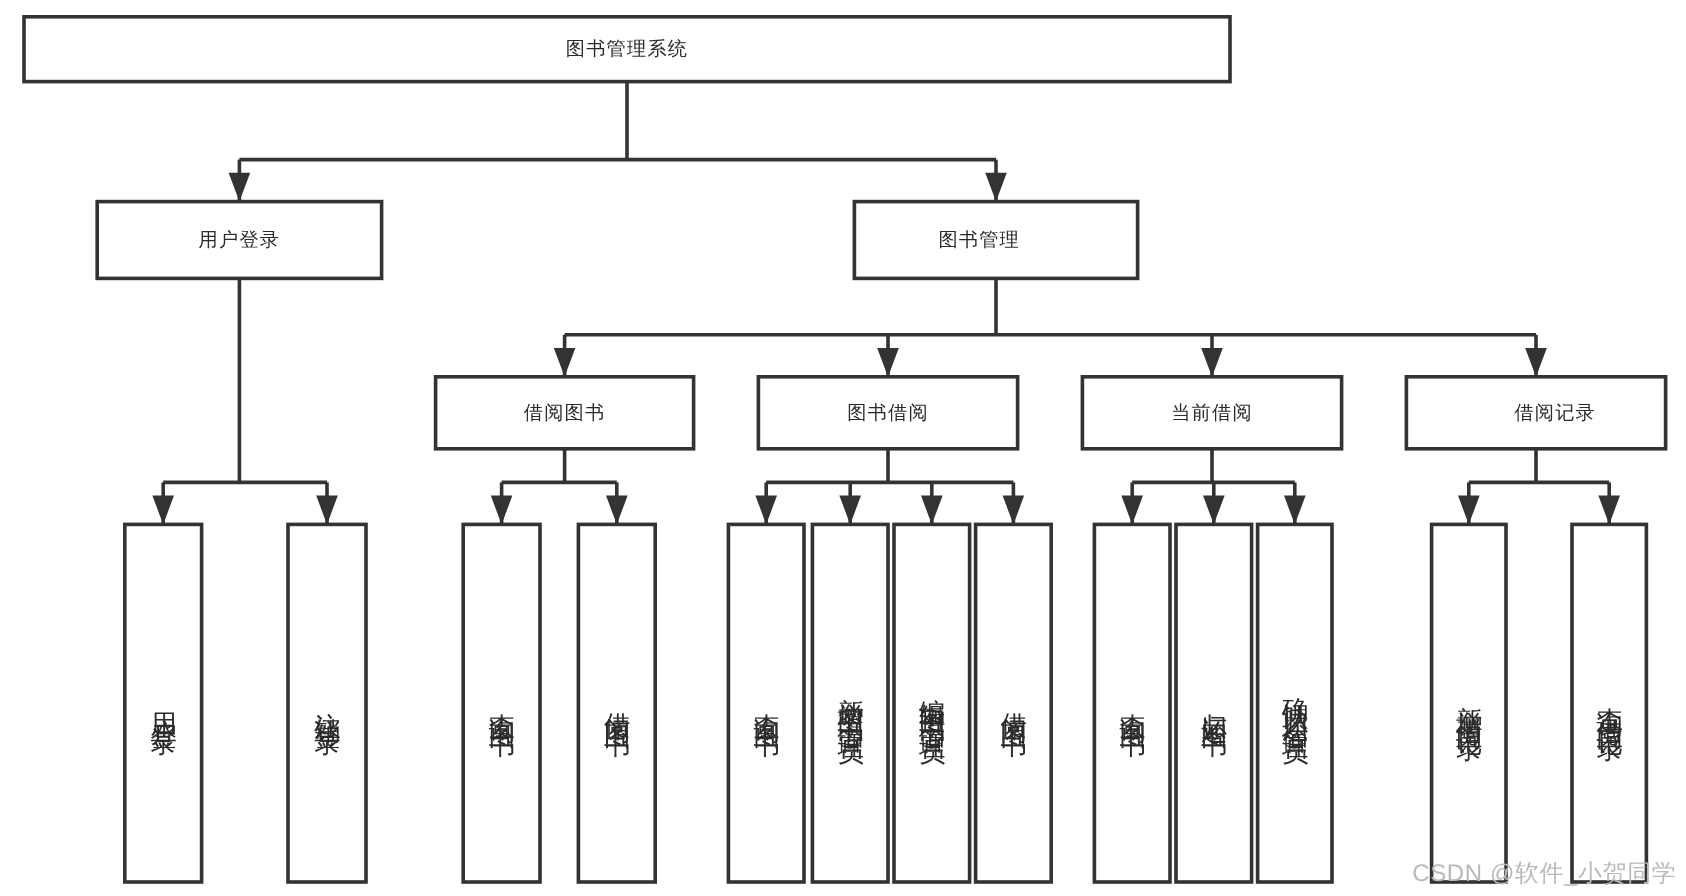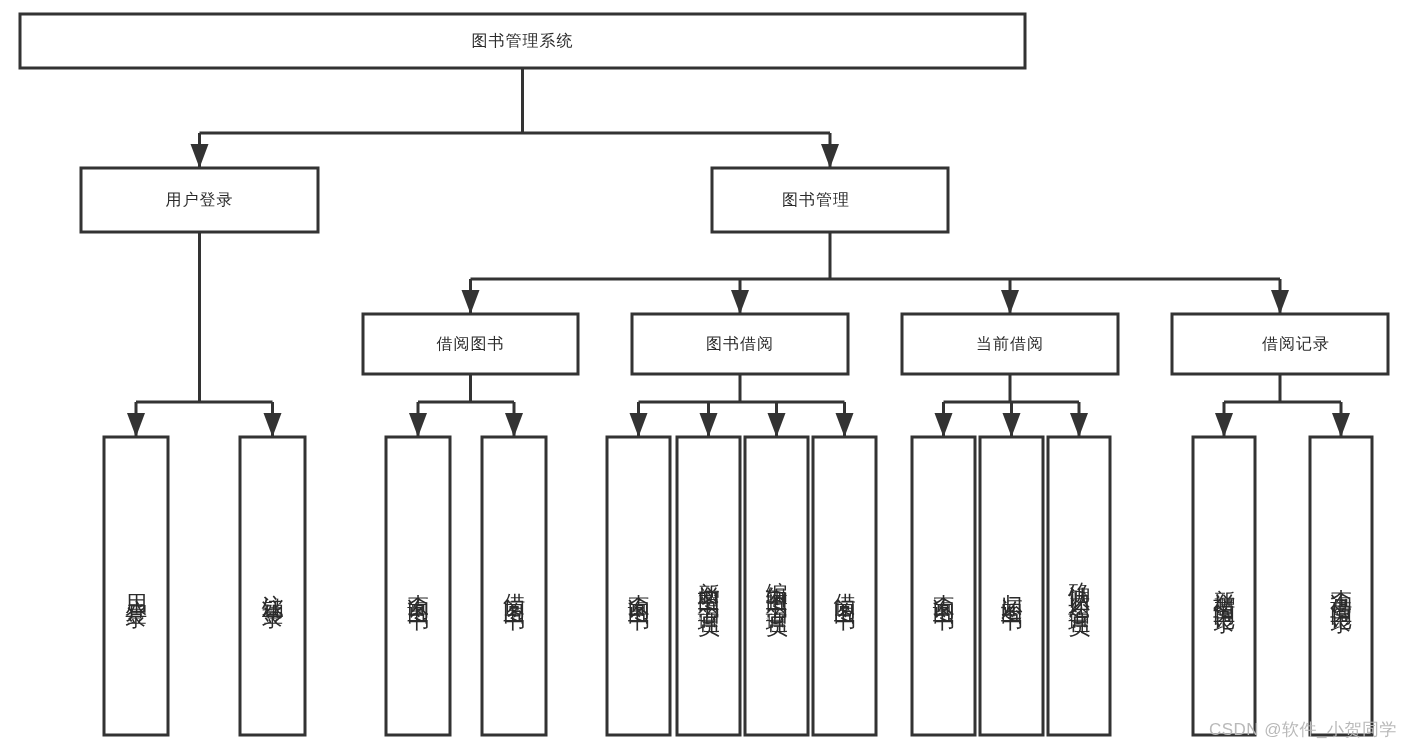--- a/index.html
+++ b/index.html
@@ -63,21 +63,21 @@
     text-orientation: upright;
     line-height: 1.12;
     letter-spacing: 5px;
     pointer-events: none;
     font-family: "Liberation Sans", "DejaVu Sans", sans-serif;
   }
   .watermark {
     position: absolute;
     right: 8px;
     bottom: 6px;
-    font-size: 17px;
+    font-size: 20px;
     color: #b9b9b9;
     letter-spacing: 0.5px;
     white-space: nowrap;
     font-family: "Liberation Sans", "DejaVu Sans", sans-serif;
   }
 </style>
 </head>
 <body>
 
 <div id="canvas">

